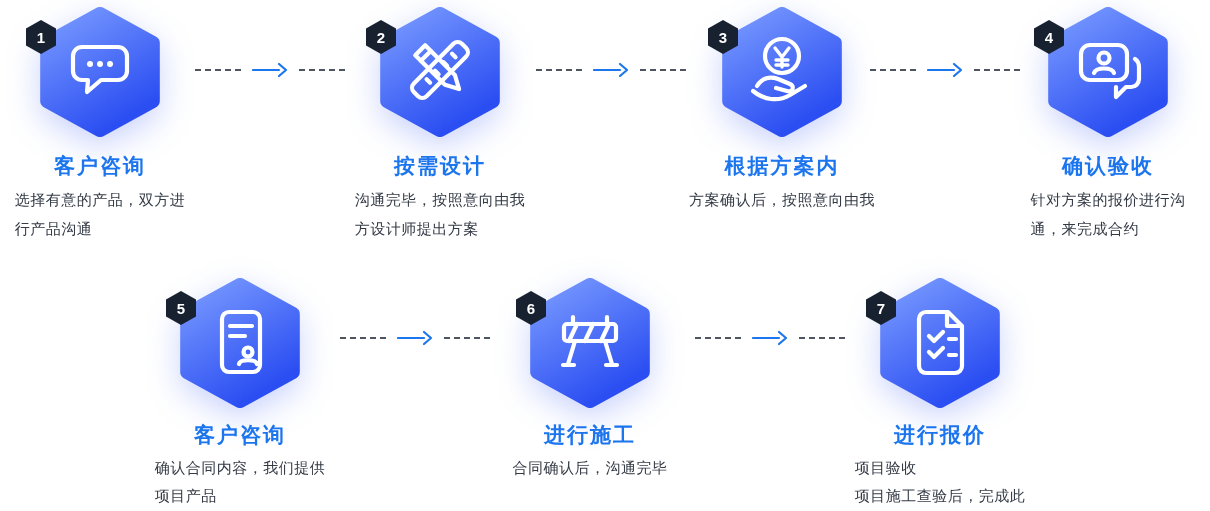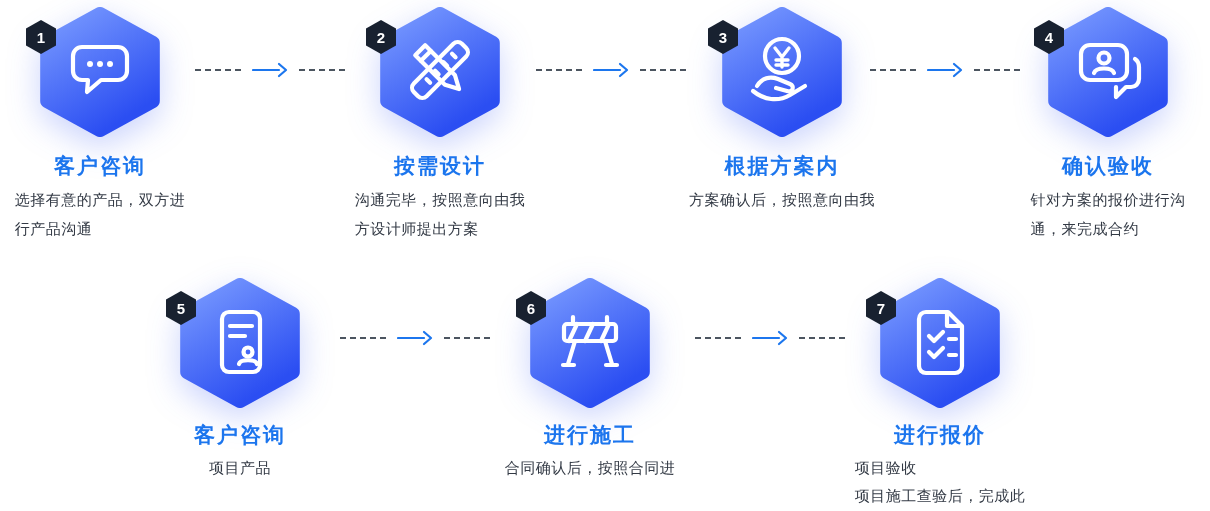--- a/index.html
+++ b/index.html
@@ -144,20 +144,21 @@
           <circle cx="68" cy="75" r="4.5"></circle>
           <path d="M59 87c1-5 17-5 18 0"></path>
         </g>
       </svg>
       <div class="badge">
           <span>5</span>
         </div>
     </div>
     <div class="title">客户咨询</div>
     <div class="desc">
+      <div>确认合同内容，我们提供</div>
       <div>项目产品</div>
     </div>
   </div>
 
   <div class="step row2" style="left:470px">
     <div class="hexwrap">
       <svg class="hex" viewBox="0 0 120 132" width="120" height="132">
         <polygon points="60,8 112.8,37 112.8,95 60,124 7.2,95 7.2,37" fill="url(#hexgrad)" stroke="url(#hexgrad)" stroke-width="14" stroke-linejoin="round"></polygon>
         <g stroke="#fff" stroke-width="4.2" fill="none" stroke-linecap="round" stroke-linejoin="round">
           <rect x="34" y="47" width="52" height="17" rx="3"></rect>
@@ -166,21 +167,21 @@
           <path d="M33 88h11M76 88h11"></path>
           <path d="M43 47v-7M77 47v-7"></path>
         </g>
       </svg>
       <div class="badge">
           <span>6</span>
         </div>
     </div>
     <div class="title">进行施工</div>
     <div class="desc">
-      <div>合同确认后，按照合同进</div>
+      <div>合同确认后，沟通完毕</div>
     </div>
   </div>
 
   <div class="step row2" style="left:820px">
     <div class="hexwrap">
       <svg class="hex" viewBox="0 0 120 132" width="120" height="132">
         <polygon points="60,8 112.8,37 112.8,95 60,124 7.2,95 7.2,37" fill="url(#hexgrad)" stroke="url(#hexgrad)" stroke-width="14" stroke-linejoin="round"></polygon>
         <g stroke="#fff" stroke-width="4.2" fill="none" stroke-linecap="round" stroke-linejoin="round">
           <path d="M46 35h22l14 14v40a7 7 0 0 1-7 7H46a7 7 0 0 1-7-7V42a7 7 0 0 1 7-7z"></path>
           <path d="M67 36v13h14"></path>

